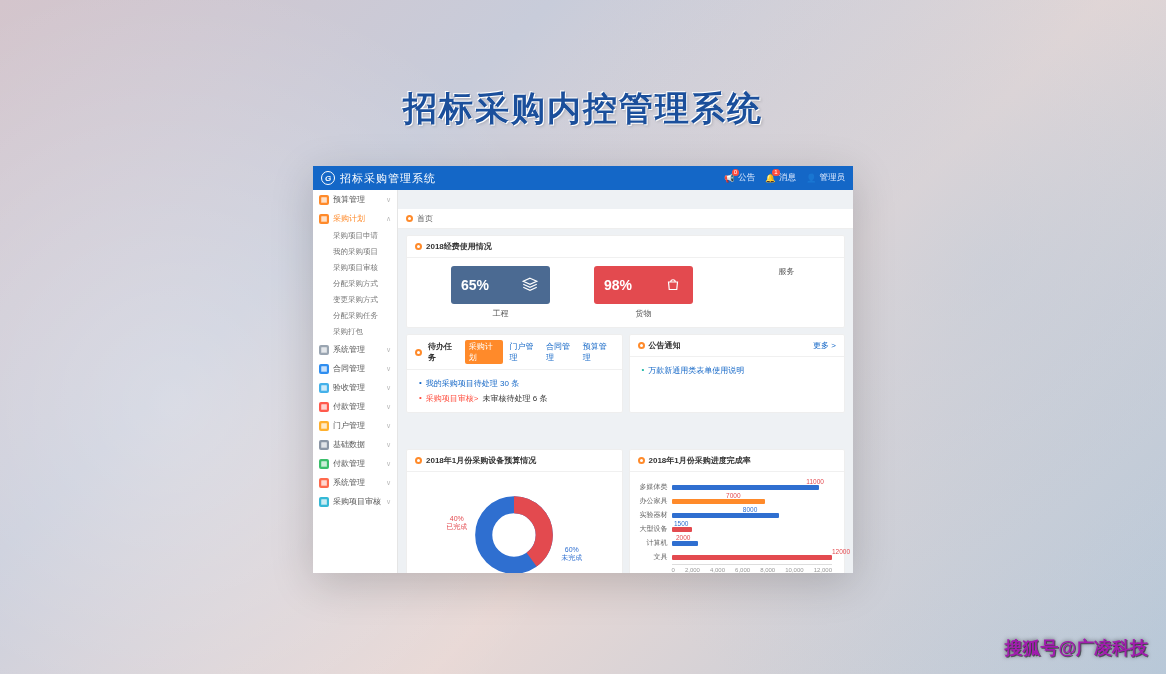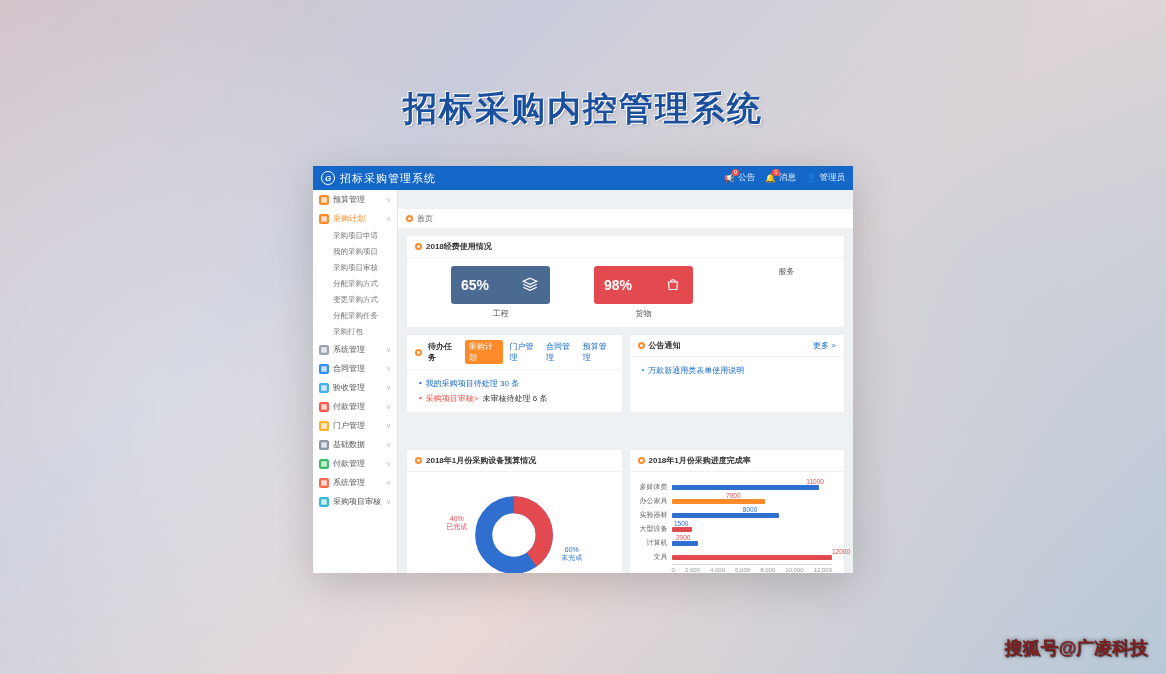--- a/index.html
+++ b/index.html
@@ -1,20 +1,20 @@
 <!DOCTYPE html>
 <html><head>
 <meta charset="utf-8">
 <style>
   * { box-sizing: border-box; margin: 0; padding: 0; }
   body { font-family: "Microsoft YaHei", Arial, sans-serif; width: 1166px; height: 674px; overflow: hidden; position: relative; }
   .bg { position: absolute; inset: 0; background: linear-gradient(135deg, #d4c5cc 0%, #c8ccda 30%, #e8d8d5 60%, #b8c8d8 100%); }
   .bg::before { content:""; position:absolute; inset:0; background: radial-gradient(circle at 15% 60%, rgba(255,255,255,0.3), transparent 40%), radial-gradient(circle at 85% 40%, rgba(180,200,220,0.4), transparent 45%); }
   .page-title { position: absolute; top: 86px; left: 0; right: 0; text-align: center; font-size: 34px; font-weight: 800; letter-spacing: 2px; color: #1b4f9b; text-shadow: 1px 1px 0 #fff, -1px -1px 0 #fff, 2px 2px 3px rgba(0,0,0,.15); }
-  .watermark { position: absolute; right: 18px; bottom: 14px; color: #7f1d1d; font-size: 18px; font-weight: 600; text-shadow: 0 0 4px rgba(0,0,0,.6), 1px 1px 0 rgba(0,0,0,.5); }
+  .watermark { position: absolute; right: 18px; bottom: 14px; color: #a21caf; font-size: 18px; font-weight: 600; text-shadow: 0 0 4px rgba(0,0,0,.6), 1px 1px 0 rgba(0,0,0,.5); }
 
   .app { position: absolute; top: 166px; left: 313px; width: 540px; height: 407px; background: #eef1f4; display: flex; flex-direction: column; box-shadow: 0 10px 40px rgba(0,0,0,.18); font-size: 9px; }
   .titlebar { height: 24px; background: #1467c7; color: #fff; display: flex; align-items: center; padding: 0 8px; }
   .logo-ico { width: 14px; height: 14px; border-radius: 50%; border: 1.5px solid #fff; margin-right: 5px; display:flex; align-items:center; justify-content:center; font-size: 8px; font-style: italic; font-weight: bold; }
   .app-name { font-size: 11px; font-weight: 500; letter-spacing: 1px; }
   .tb-right { margin-left: auto; display: flex; gap: 10px; font-size: 8.5px; align-items:center; }
   .tb-item { display: flex; align-items: center; gap: 3px; position:relative; color:#dfeaff; }
   .badge { position:absolute; top:-3px; left:7px; background:#ff4d3d; color:#fff; border-radius:6px; font-size:6px; padding:0 2px; line-height:7px; }
 
   .shell { flex: 1; display: flex; min-height: 0; }

